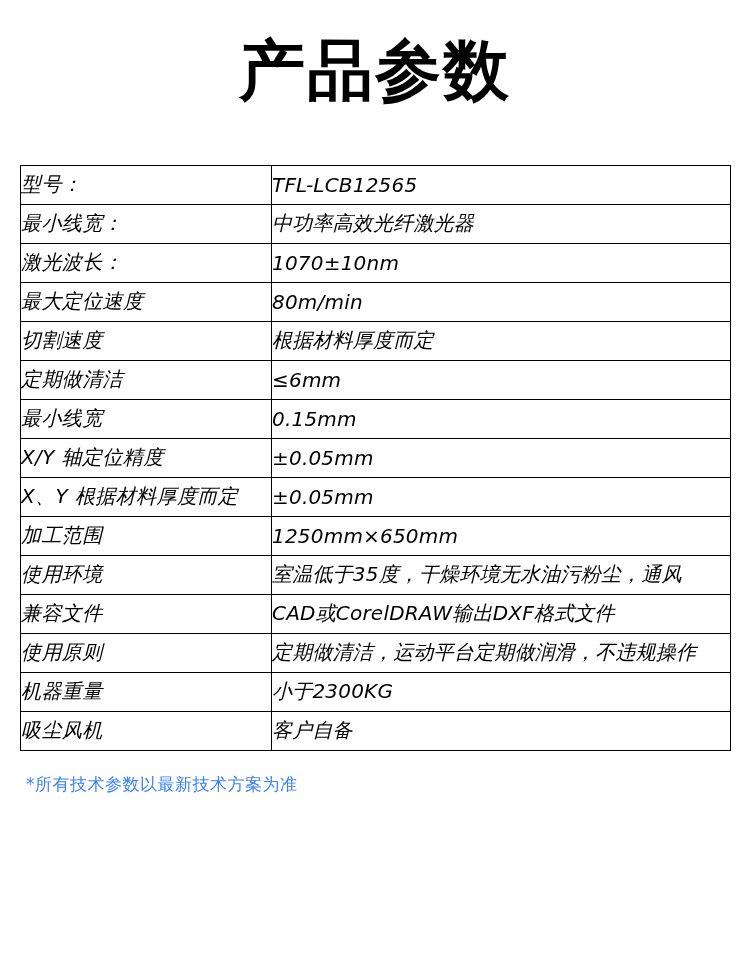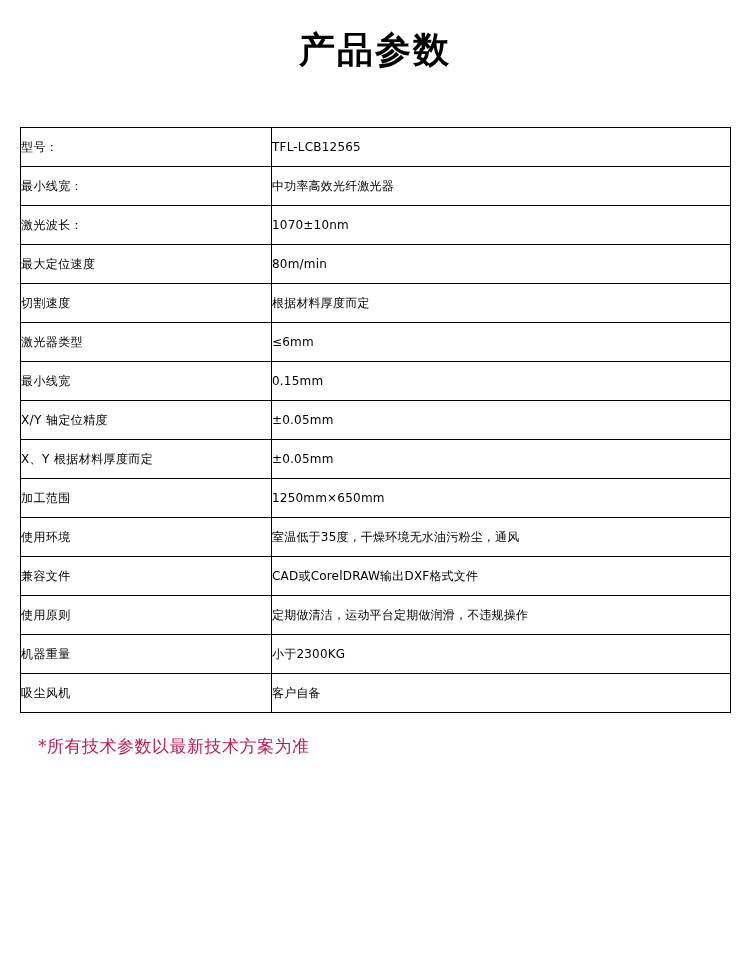--- a/index.html
+++ b/index.html
@@ -16,59 +16,60 @@
     overflow: hidden;
   }
   .page {
     width: 750px;
     height: 962px;
     box-sizing: border-box;
     background: #ffffff;
   }
   .page-title {
     text-align: center;
-    font-size: 36px;
+    font-size: 66px;
     font-weight: bold;
     letter-spacing: 2px;
     padding-top: 30px;
     padding-bottom: 0;
     line-height: 1.25;
     color: #000000;
-    font-family: Liberation Mono, monospace;
+    font-family: Liberation Serif, serif;
   }
   .spec-table-wrap {
     margin: 52px 20px 0 20px;
   }
   table.spec-table {
     width: 710px;
     border-collapse: collapse;
     table-layout: fixed;
   }
   table.spec-table td {
     border: 1px solid #000000;
     height: 38px;
-    font-size: 12px;
+    font-size: 20px;
     color: #000000;
     vertical-align: middle;
     padding: 0 0 0 0;
+    font-style: italic;
   }
   td.label-cell {
     width: 250px;
     padding-left: 34px;
     letter-spacing: 0.4px;
   }
   td.value-cell {
     width: 458px;
     padding-left: 18px;
     letter-spacing: 0.2px;
   }
   .footnote {
-    margin: 22px 0 0 38px;
+    margin: 22px 0 0 26px;
     font-size: 17px;
-    color: #be185d;
+    color: #3b82f6;
     letter-spacing: 0.5px;
   }
 </style>
 </head>
 <body>
 
 <div class="page">
 
   <div class="page-title">产品参数</div>
 
@@ -89,21 +90,21 @@
           </tr>
           <tr>
             <td class="label-cell">最大定位速度</td>
             <td class="value-cell">80m/min</td>
           </tr>
           <tr>
             <td class="label-cell">切割速度</td>
             <td class="value-cell">根据材料厚度而定</td>
           </tr>
           <tr>
-            <td class="label-cell">激光器类型</td>
+            <td class="label-cell">定期做清洁</td>
             <td class="value-cell">≤6mm</td>
           </tr>
           <tr>
             <td class="label-cell">最小线宽</td>
             <td class="value-cell">0.15mm</td>
           </tr>
           <tr>
             <td class="label-cell">X/Y 轴定位精度</td>
             <td class="value-cell">±0.05mm</td>
           </tr>

